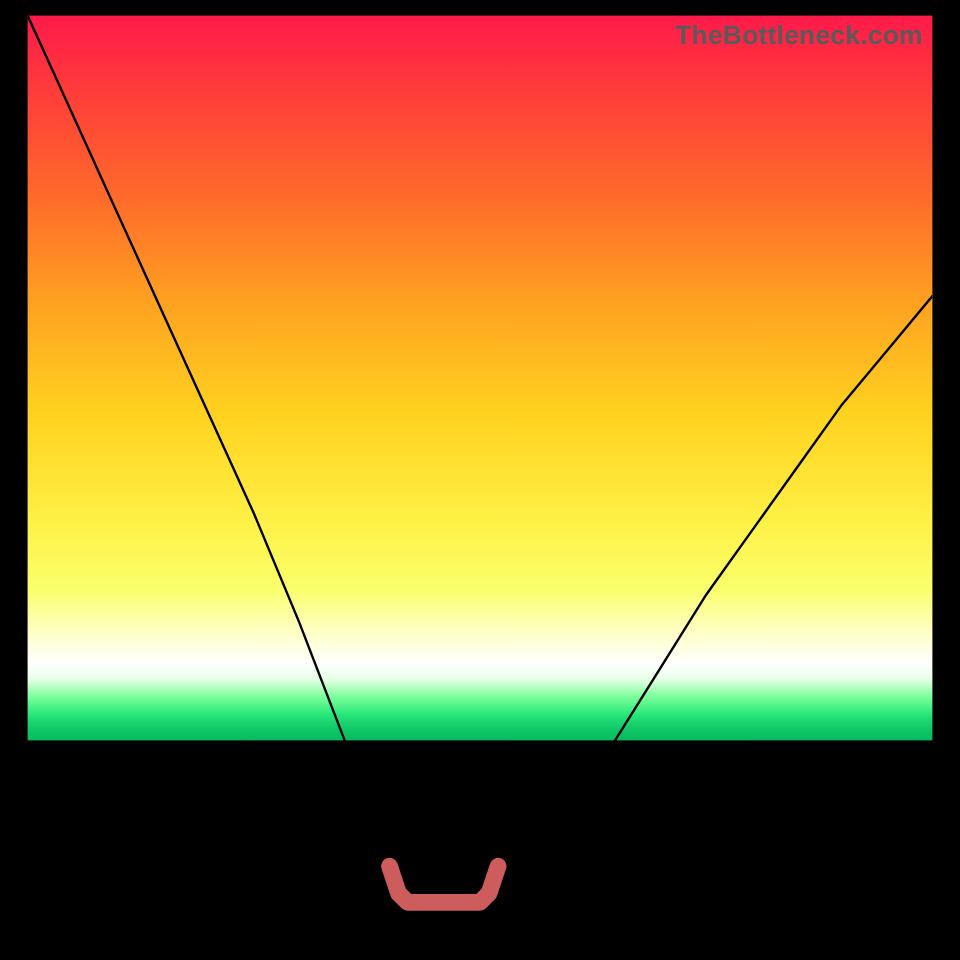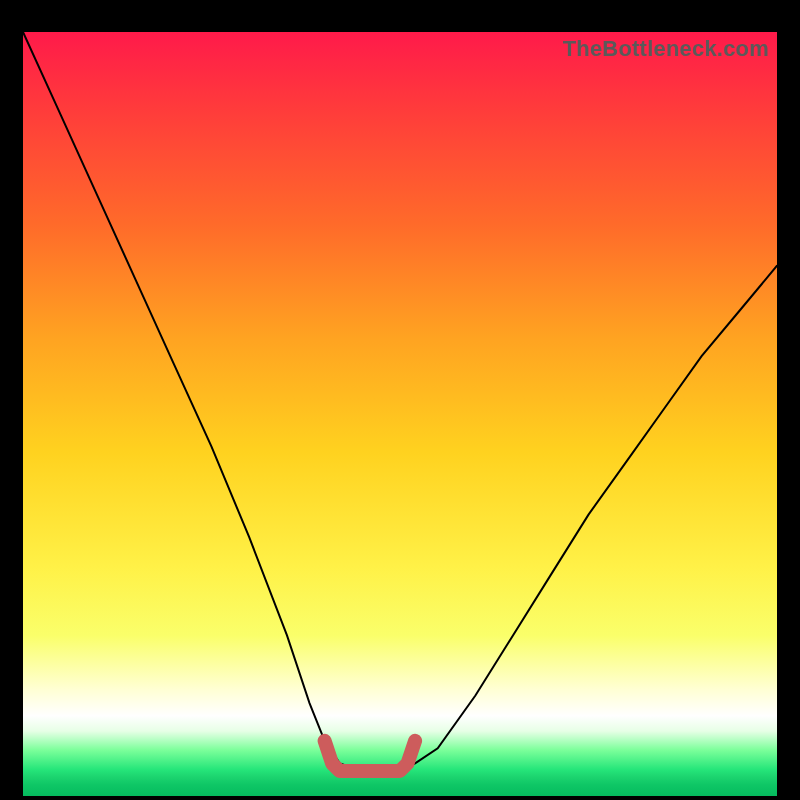--- a/index.html
+++ b/index.html
@@ -6,23 +6,23 @@
   html, body { width: 800px; height: 800px; overflow: hidden; background: #000; }
   .container {
     position: relative;
     width: 800px;
     height: 800px;
     background: #000;
   }
   .plot-area {
     position: absolute;
     left: 23px;
-    top: 32px;
+    top: 13px;
     width: 754px;
-    height: 764px;
+    height: 604px;
     background: linear-gradient(to bottom,
       #ff1a4a 0%,
       #ff3b3b 10%,
       #ff6a2a 25%,
       #ffa321 40%,
       #ffd21f 55%,
       #fff147 70%,
       #faff6a 79%,
       #ffffd3 86%,
       #ffffff 89.5%,

